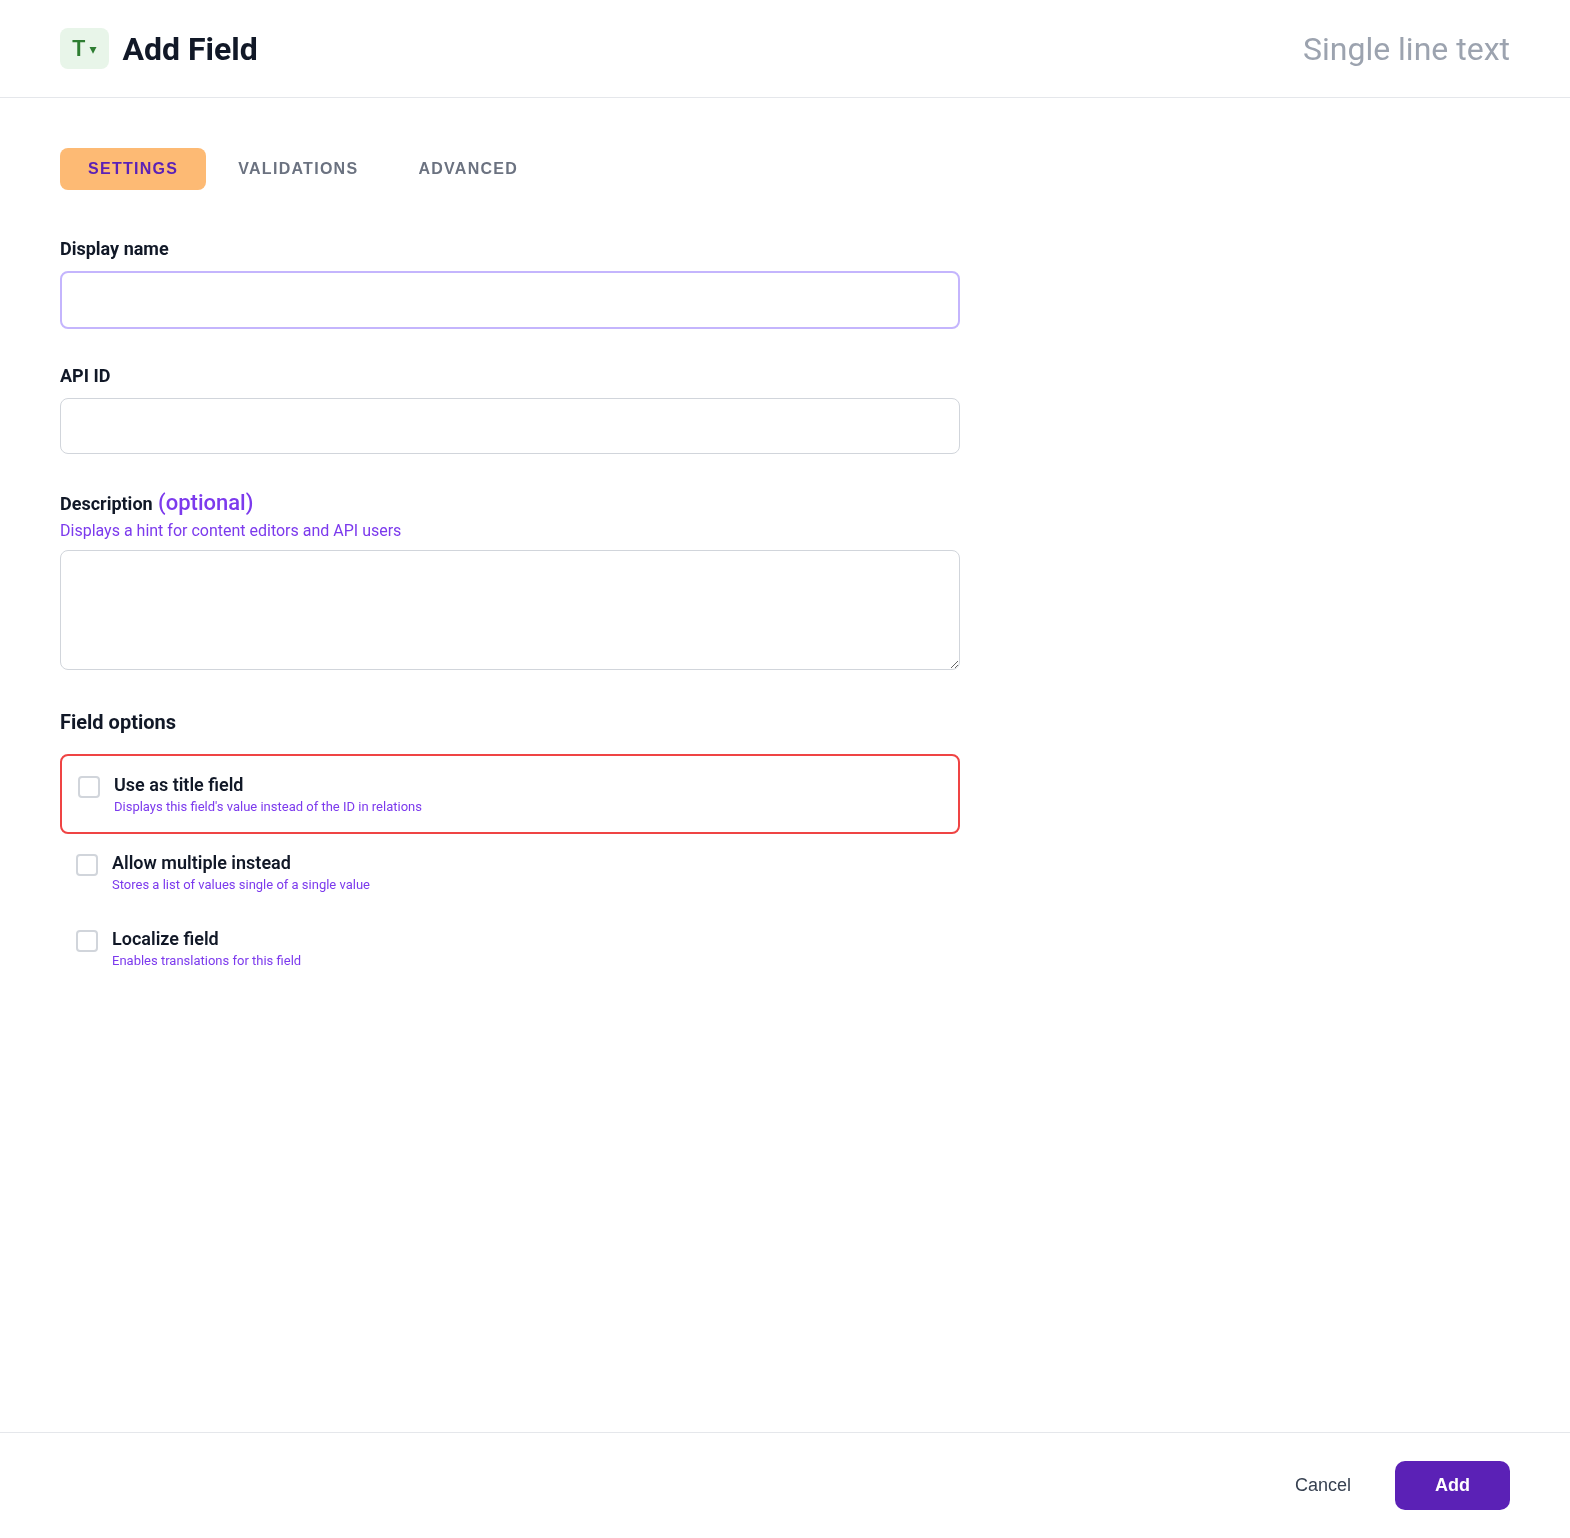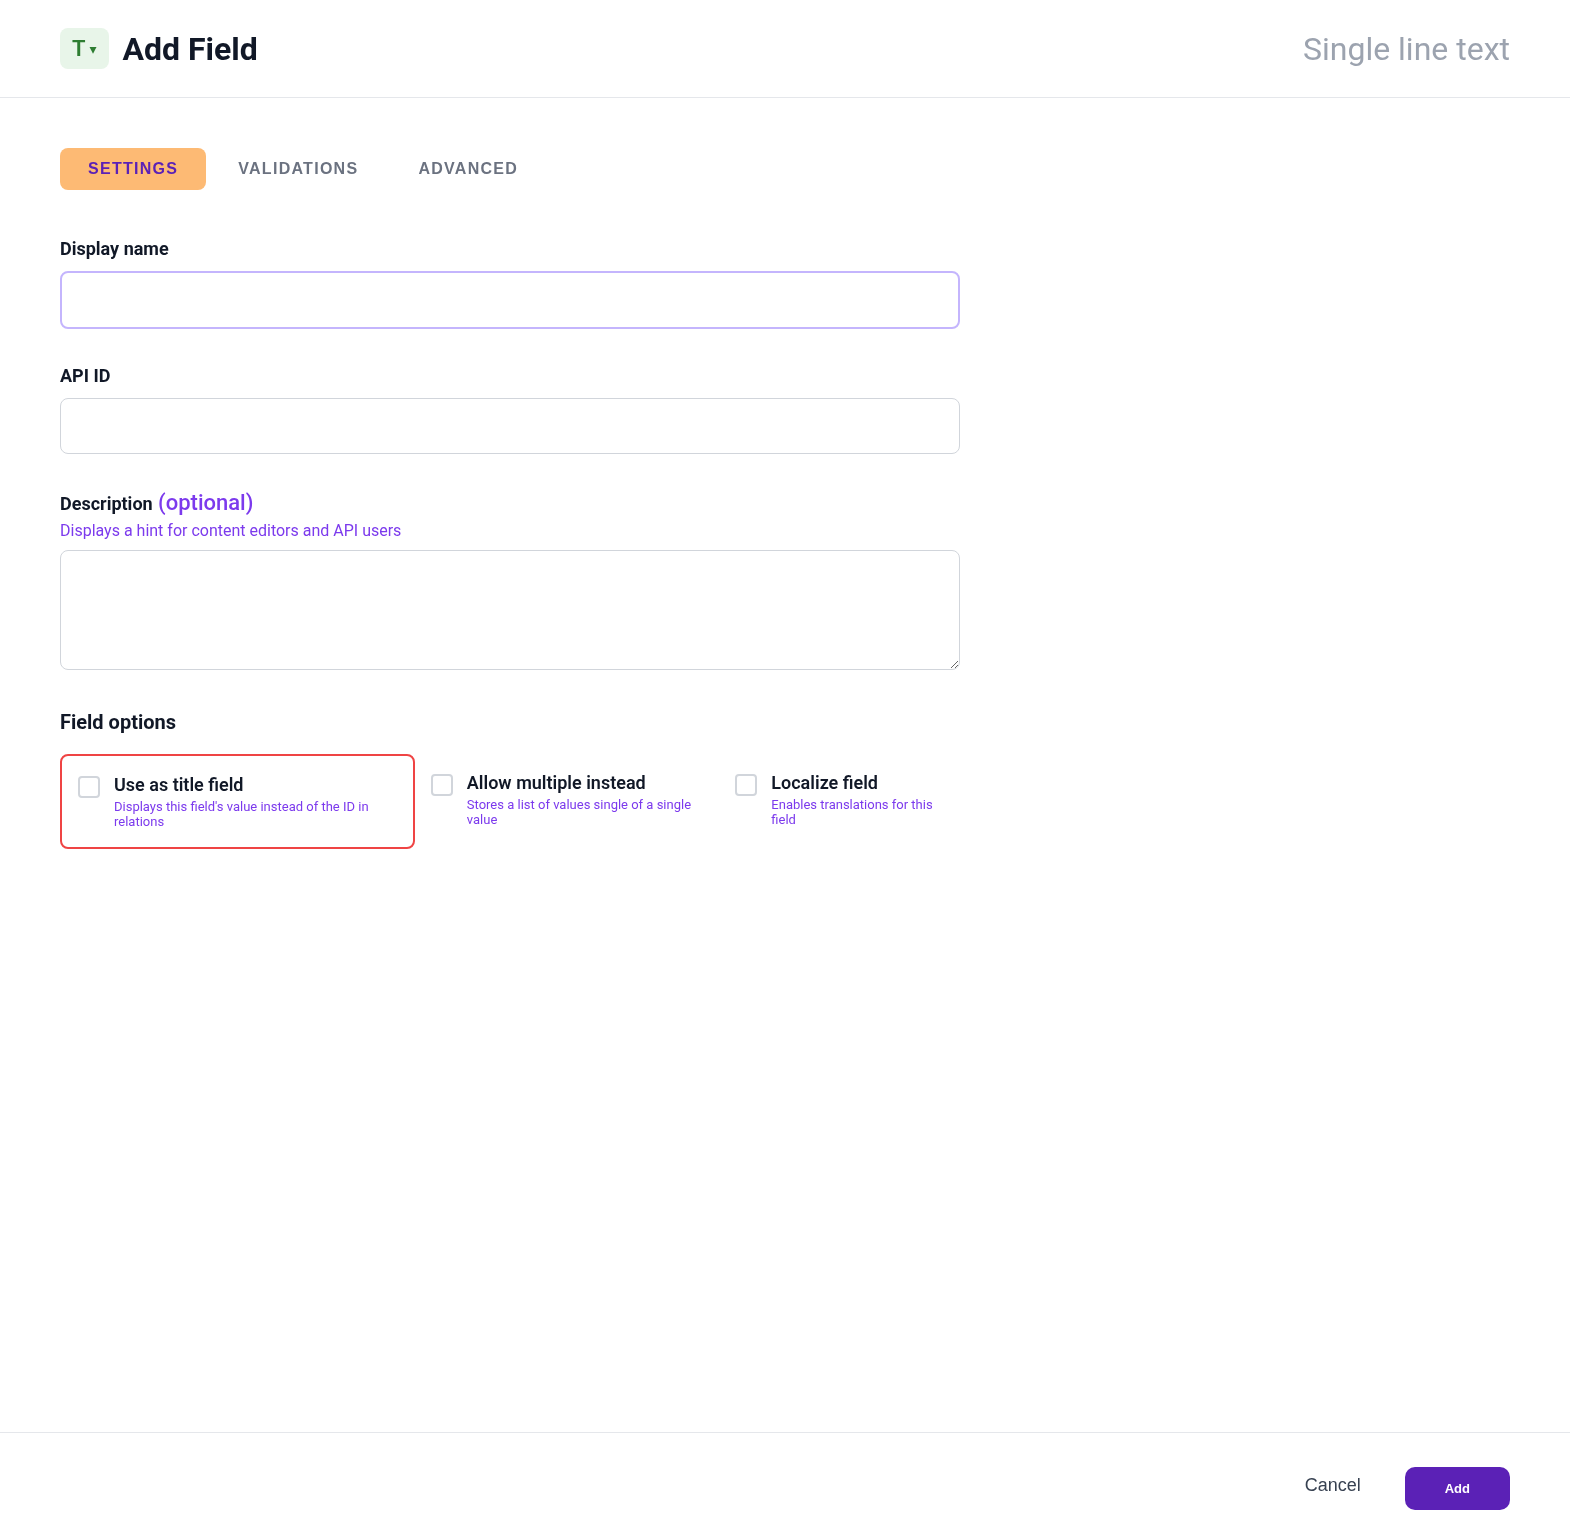--- a/index.html
+++ b/index.html
@@ -150,21 +150,21 @@
 
     .section-title {
       font-size: 20px;
       font-weight: 700;
       color: #111827;
       margin-bottom: 20px;
     }
 
     .field-options {
       display: flex;
-      flex-direction: row;
+      flex-direction: column;
     }
 
     .option-item {
       display: flex;
       align-items: flex-start;
       gap: 14px;
       padding: 18px 16px;
       border-radius: 8px;
     }
 
@@ -203,21 +203,21 @@
     }
 
     .option-desc {
       font-size: 13px;
       color: #7c3aed;
     }
 
     .footer {
       display: flex;
       justify-content: flex-end;
-      align-items: flex-end;
+      align-items: center;
       gap: 20px;
       padding: 28px 60px;
       border-top: 1px solid #e5e7eb;
       margin-top: auto;
     }
 
     .btn-cancel {
       background: transparent;
       border: none;
       font-size: 18px;
@@ -225,21 +225,21 @@
       cursor: pointer;
       padding: 14px 24px;
       border-radius: 8px;
       font-weight: 500;
     }
 
     .btn-add {
       background: #5b21b6;
       color: #fff;
       border: none;
-      font-size: 13px;
+      font-size: 18px;
       font-weight: 600;
       padding: 14px 40px;
       border-radius: 10px;
       cursor: pointer;
     }
   </style>
 </head>
 <body>
 
 <div class="header">

